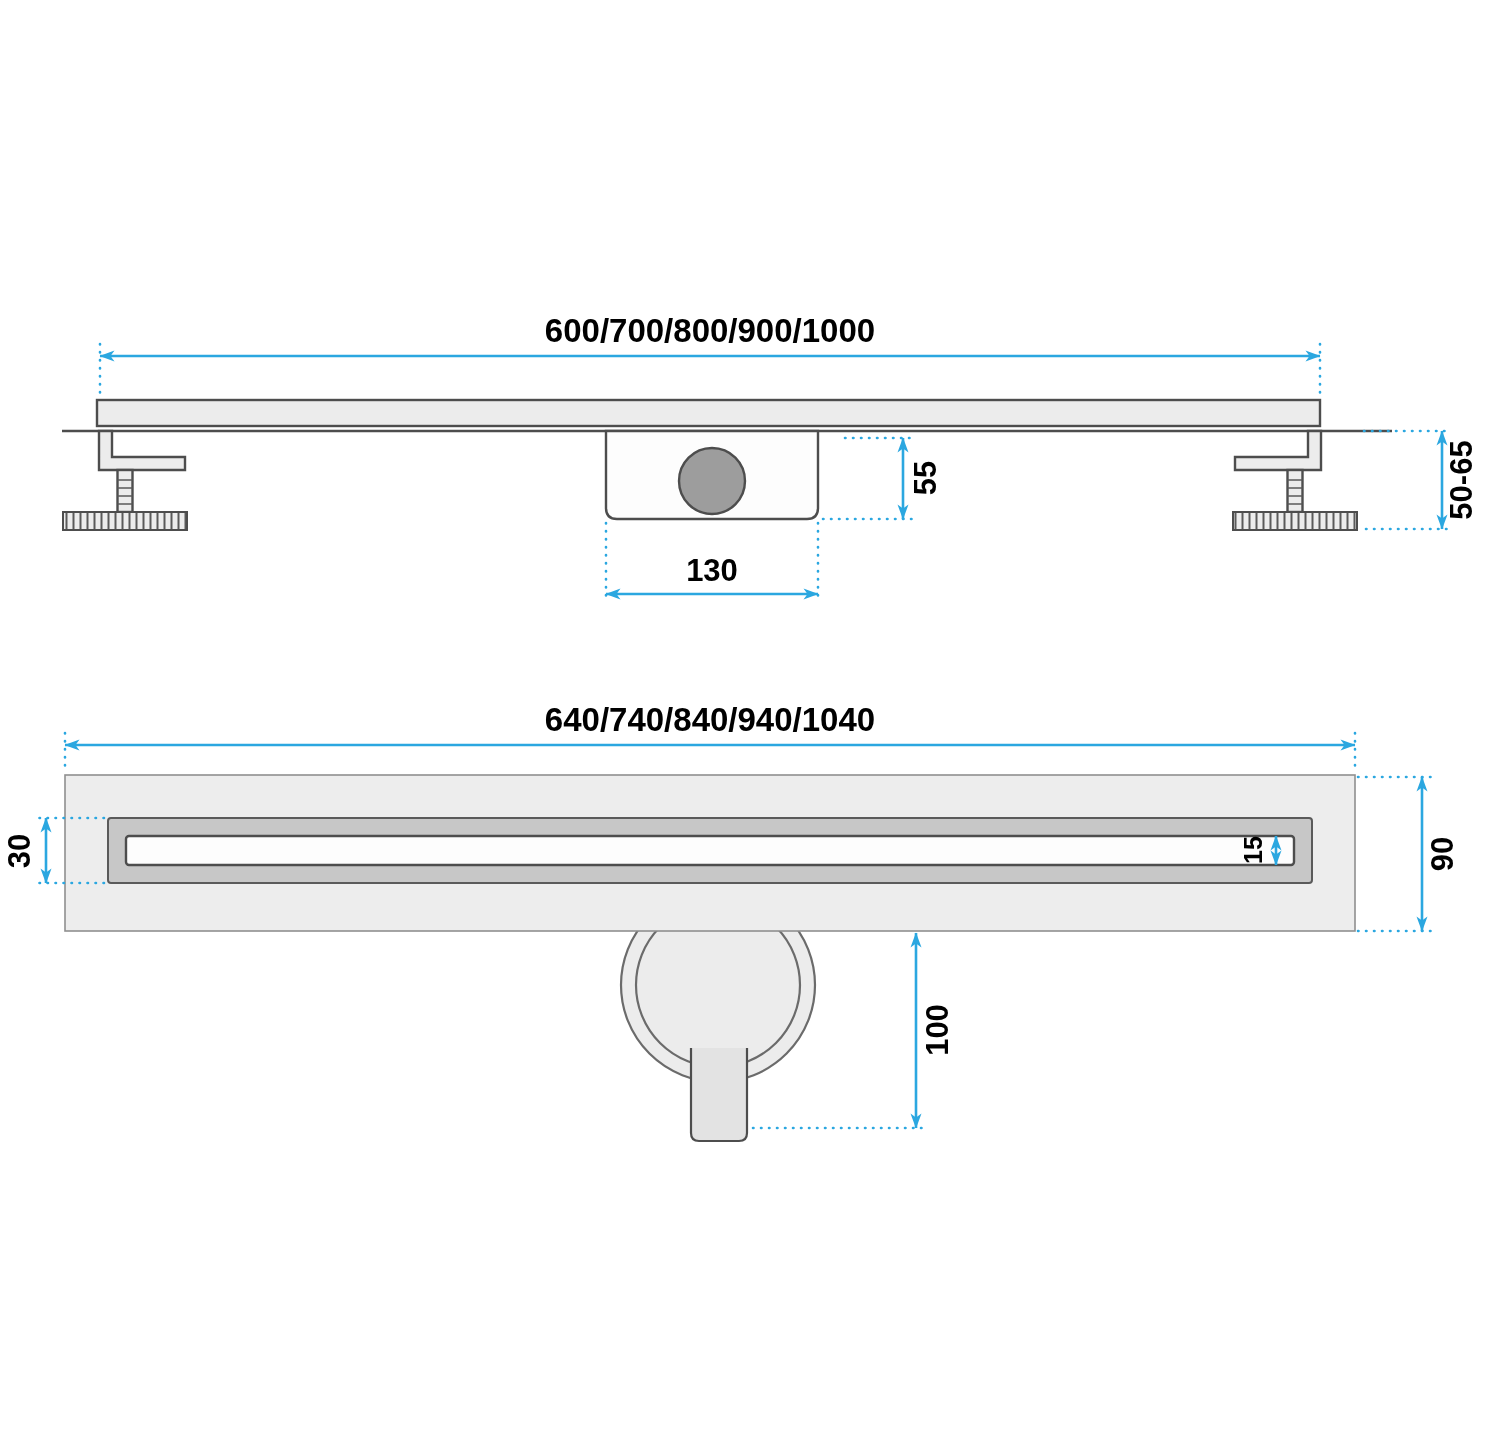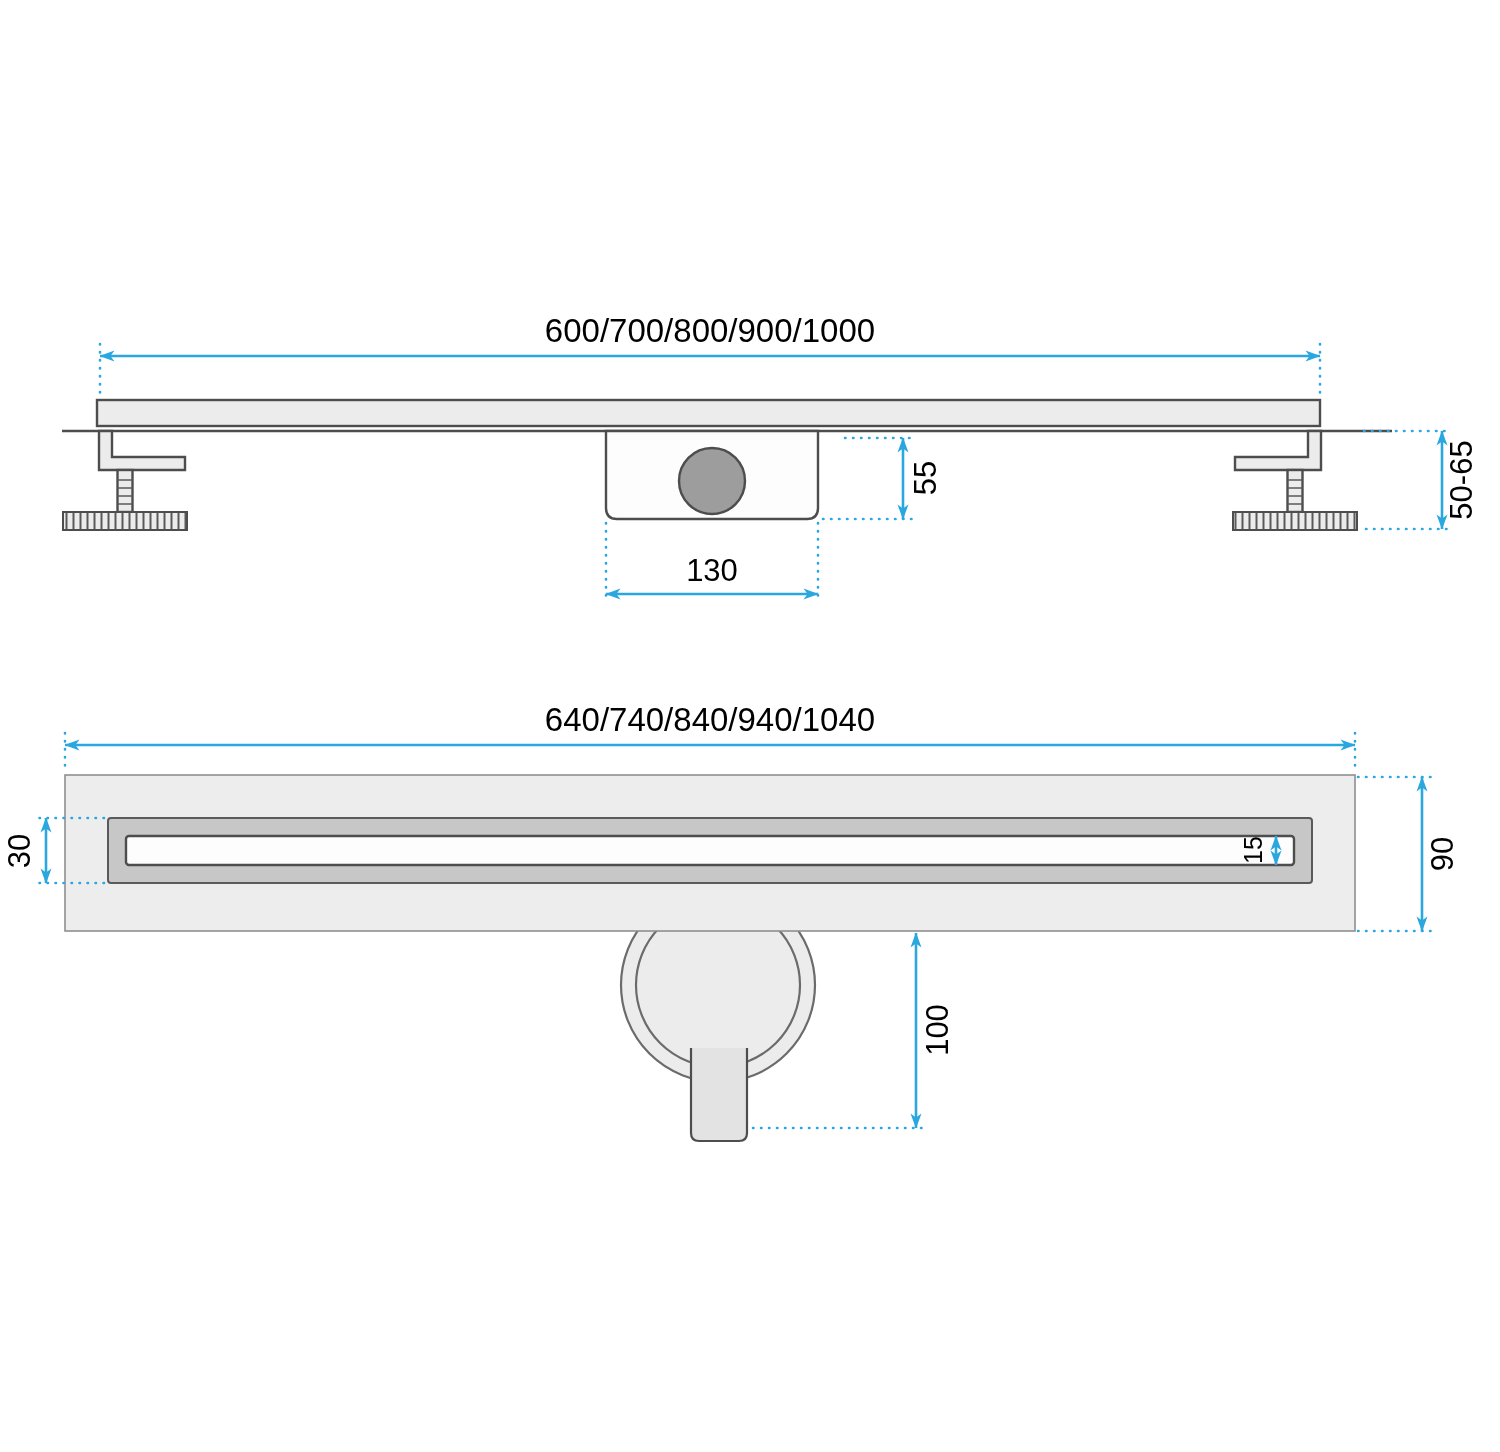--- a/index.html
+++ b/index.html
@@ -2,20 +2,21 @@
 <html style="--dimension-blue: #2BA7E0; --outline-dark: #4D4D4D; --fill-light: #ECECEC; --fill-mid: #C7C7C7; --fill-dark: #9D9D9D;"><head>
 <meta charset="utf-8">
 <style>
   html, body { margin: 0; padding: 0; background: #ffffff; }
   .stage {
     position: relative;
     width: 1318px;
     height: 1452px;
     background: #ffffff;
     font-family: "Liberation Sans", sans-serif;
+    font-weight: bold;
   }
   svg { display: block; }
 
   .dim-line {
     stroke: var(--dimension-blue, #2BA7E0);
     stroke-width: 2.6;
     fill: none;
   }
   .dim-ext {
     stroke: var(--dimension-blue, #2BA7E0);

